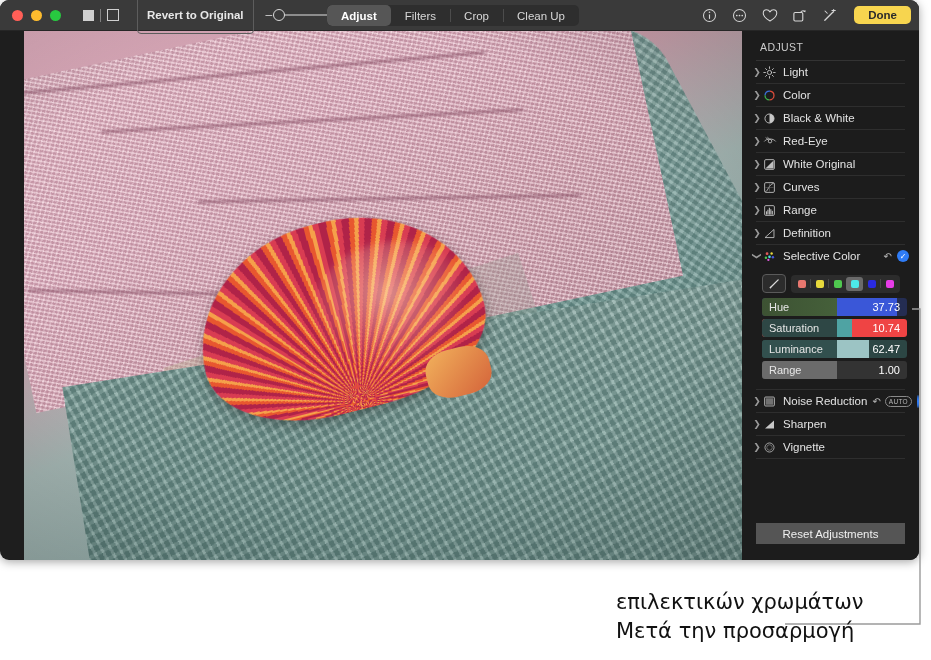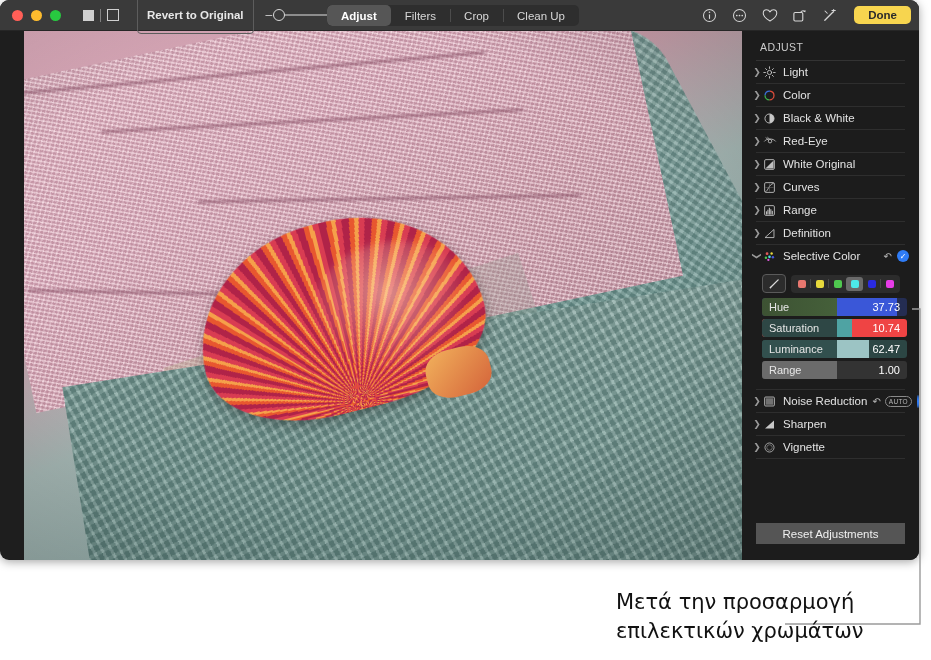--- a/index.html
+++ b/index.html
@@ -568,15 +568,15 @@
       <span class="done-btn">Done</span>
     </div>
   </div>
 </div>
 
 <svg id="callout">
   <polyline points="912,309 920,309 920,624 785,624" fill="none" stroke="#9a9a9a" stroke-width="1.4"></polyline>
 </svg>
 
 <div id="caption">
+  <div>επιλεκτικών χρωμάτων</div>
   <div>Μετά την προσαρμογή</div>
-  <div>επιλεκτικών χρωμάτων</div>
 </div>
 
 </body></html>

